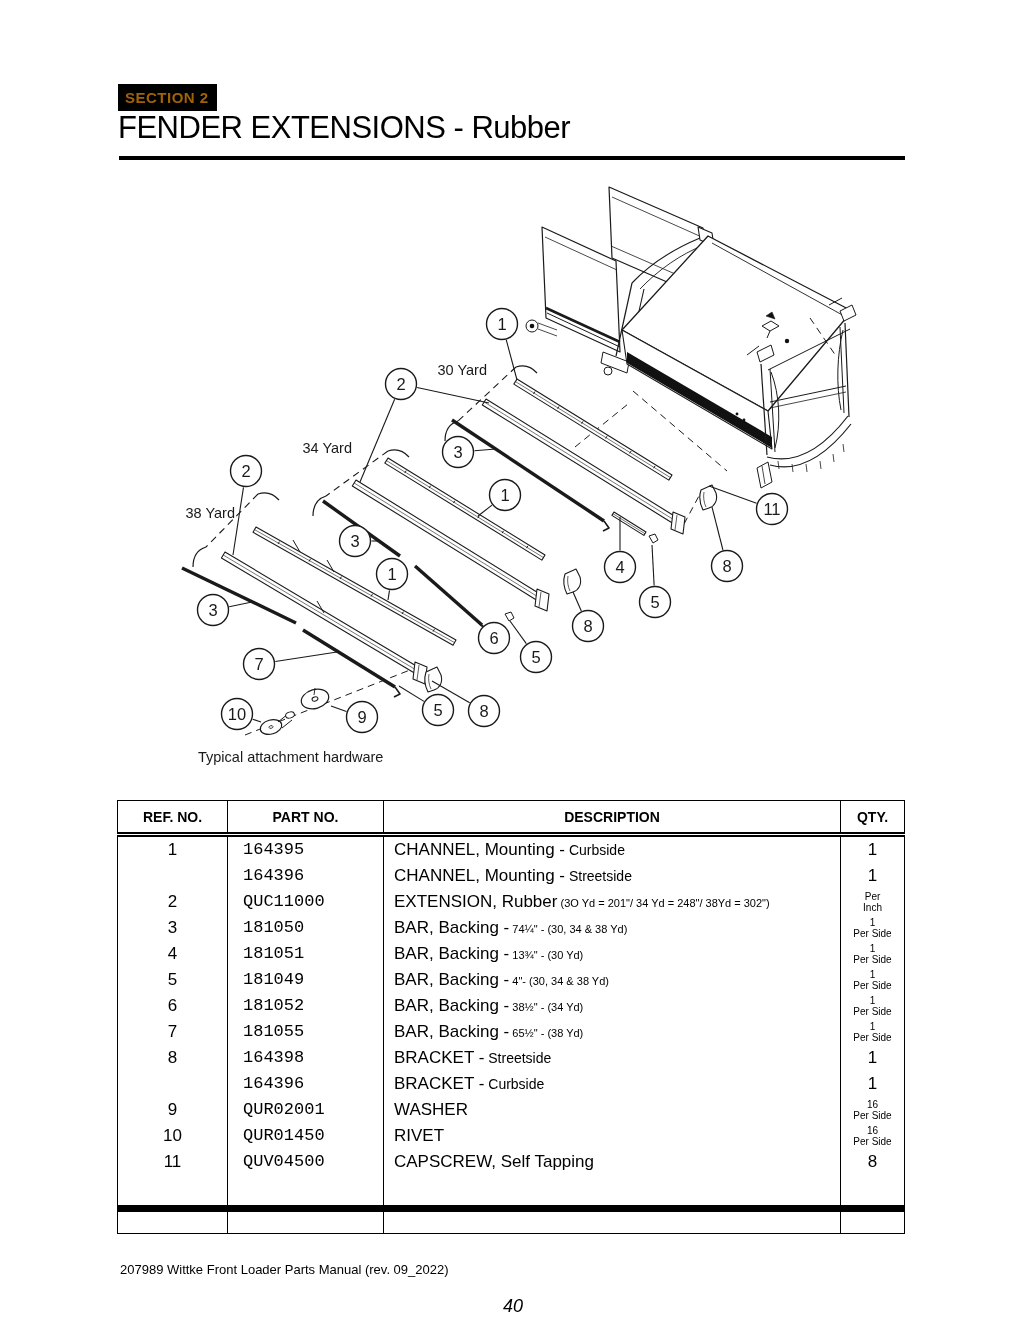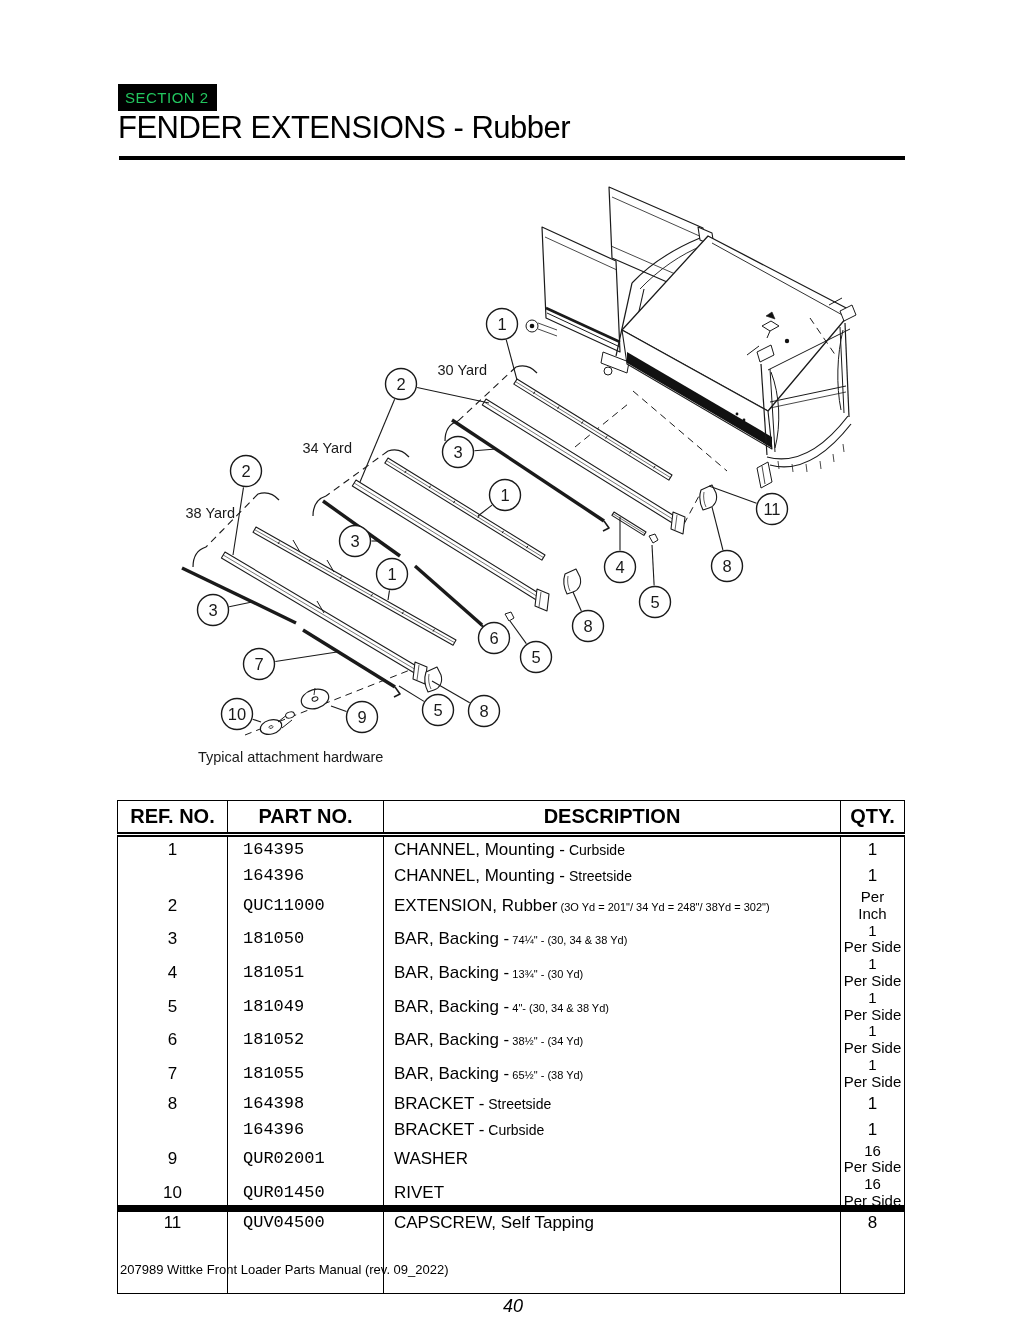--- a/index.html
+++ b/index.html
@@ -1,48 +1,48 @@
 <!DOCTYPE html>
 <html><head>
 <meta charset="utf-8">
 <style>
   html,body{margin:0;padding:0;}
   body{
     width:1024px;height:1326px;position:relative;background:#ffffff;
     font-family:"Liberation Sans",sans-serif;color:#000;overflow:hidden;
   }
   .section-badge{
-    position:absolute;left:118px;top:84px;background:#000;color:#22c55e;
-    font-size:15px;font-weight:normal;letter-spacing:.5px;padding:5px 8px 5px 7px;
+    position:absolute;left:118px;top:84px;background:#000;color:#a16207;
+    font-size:15px;font-weight:bold;letter-spacing:.5px;padding:5px 8px 5px 7px;
   }
   .page-title{
     position:absolute;left:118px;top:110px;font-size:31px;font-weight:normal;
     letter-spacing:-.5px;white-space:nowrap;
   }
   .title-rule{position:absolute;left:119px;top:156px;width:786px;height:4px;background:#000;}
   #diagram-svg{position:absolute;left:0;top:0;width:1024px;height:1326px;}
   .parts-table{
     position:absolute;left:117px;top:800px;width:787px;height:399px;
     border-collapse:collapse;table-layout:fixed;border:1.6px solid #000;
   }
   .parts-table th{
     border:1.6px solid #000;border-bottom:5px double #000;
-    font-size:20px;font-weight:bold;height:31px;padding:0;margin-top:8px;
+    font-size:14px;font-weight:bold;height:31px;padding:0;margin-top:8px;
   }
   .parts-table td{
     border-left:1.6px solid #000;border-right:1.6px solid #000;
     padding:0;height:26px;vertical-align:middle;line-height:1.05;
   }
   td.c-ref{text-align:center;font-size:17px;}
   td.c-part{font-size:17px;padding-left:15px;font-family:Liberation Mono, monospace;}
   td.c-desc{padding-left:10px;font-size:17px;white-space:nowrap;}
   td.c-qty{text-align:center;font-size:17px;}
   .d-md{font-size:14px;}
   .d-sm{font-size:11px;}
-  .qty-sm{font-size:15px;line-height:1.12;display:block;}
+  .qty-sm{font-size:10px;line-height:1.12;display:block;}
   .bottom-bar{position:absolute;left:117px;top:1205px;width:787px;height:7px;background:#000;}
   .footer-text{position:absolute;left:120px;top:1262px;font-size:13px;white-space:nowrap;}
   .footer-page{position:absolute;left:503px;top:1296px;font-size:18px;font-style:italic;}
 </style>
 </head>
 <body>
 
 <div class="section-badge">SECTION  2</div>
 <div class="page-title">FENDER EXTENSIONS - Rubber</div>
 <div class="title-rule"></div>

